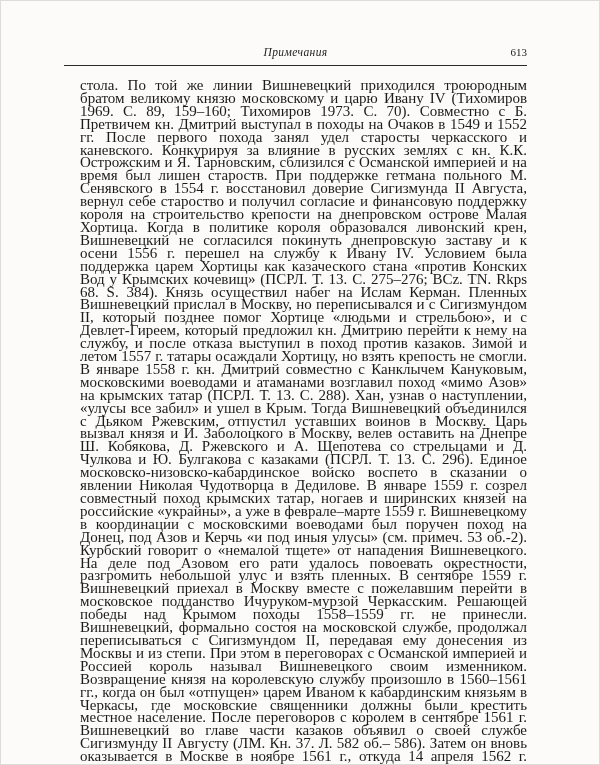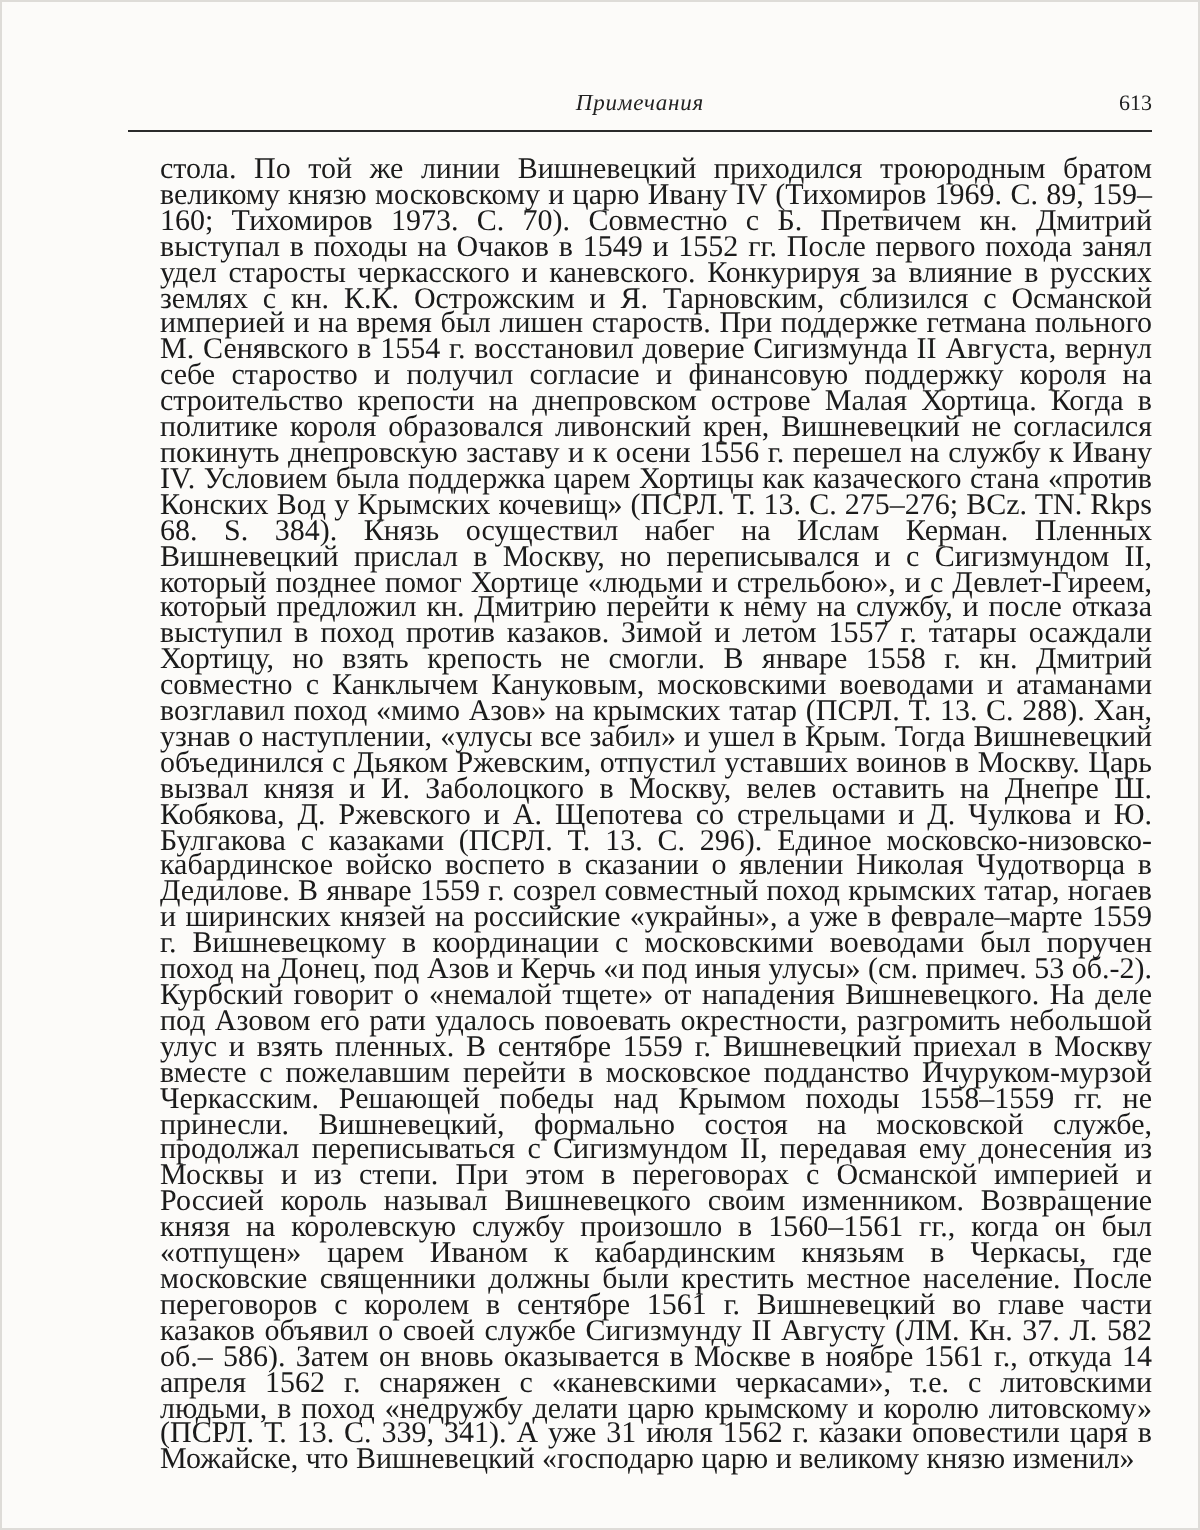--- a/index.html
+++ b/index.html
@@ -9,21 +9,21 @@
     height: 765px;
     background: #e9e7e4;
     font-family: "Liberation Serif", serif;
     -webkit-font-smoothing: antialiased;
   }
   .page {
     width: 600px;
     height: 765px;
     background: #fcfbf9;
     box-shadow: inset 0 0 0 1px #dedcd8;
-    padding: 46px 24px 24px 64px;
+    padding: 46px 73px 24px 64px;
     overflow: hidden;
   }
   .page-header {
     position: relative;
     height: 16px;
   }
   .running-title {
     position: absolute;
     left: 0;
     right: 0;

